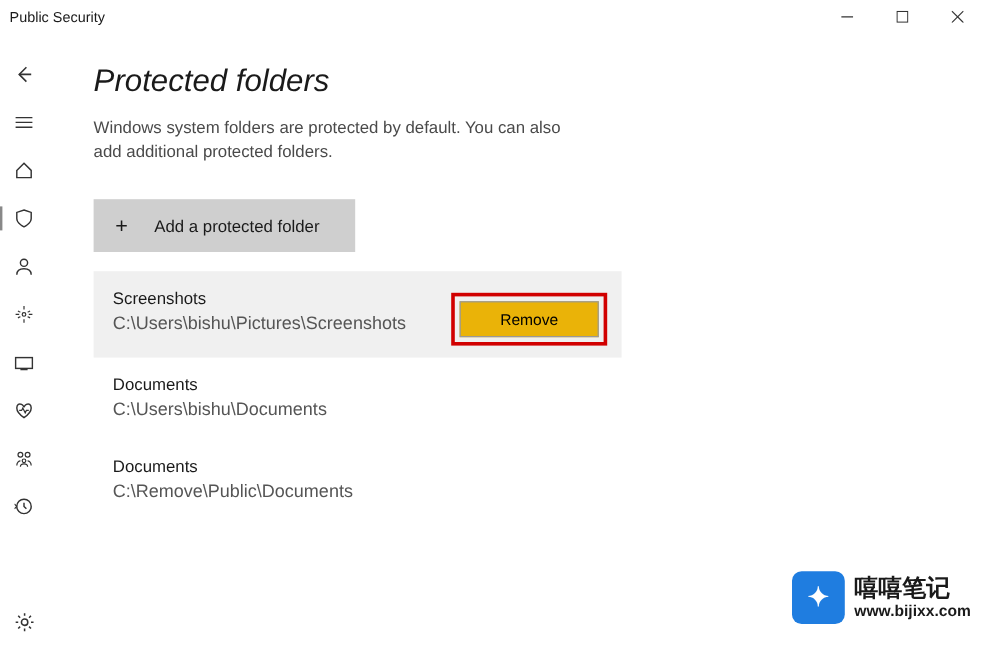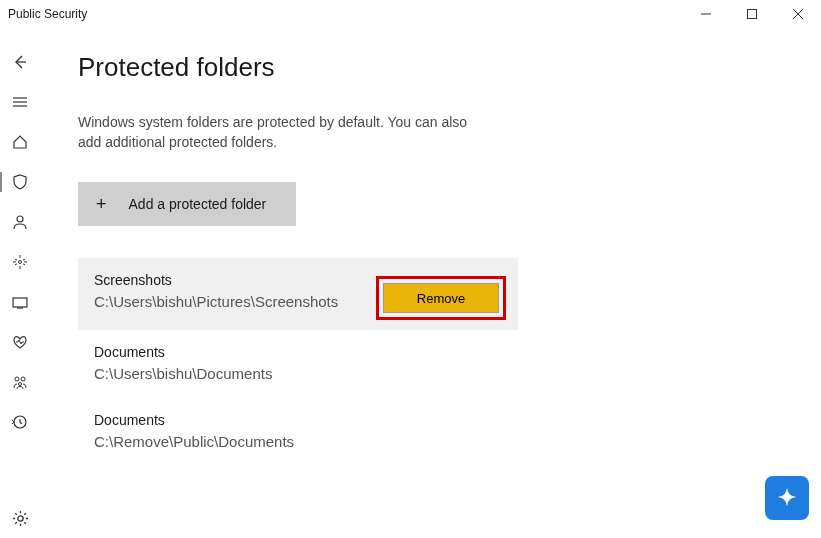--- a/index.html
+++ b/index.html
@@ -62,21 +62,22 @@
       background: #888;
     }
     .side-spacer { flex: 1; }
     .content {
       flex: 1;
       padding: 24px 0 0 38px;
     }
     .page-title {
       font-size: 26px;
       font-weight: 400;
-      margin-bottom: 30px;
+      margin-bottom: 14px;
+      font-style: italic;
     }
     .page-desc {
       font-size: 14px;
       color: #4a4a4a;
       max-width: 400px;
       line-height: 1.4;
       margin-bottom: 30px;
     }
     .add-btn {
       background: #cfcfcf;
@@ -89,21 +90,21 @@
       font-size: 14px;
       color: #1a1a1a;
       cursor: pointer;
       font-family: inherit;
     }
     .plus-icon {
       font-size: 18px;
       font-weight: 300;
     }
     .folders {
-      margin-top: 32px;
+      margin-top: 16px;
       width: 440px;
     }
     .folder-item {
       padding: 14px 16px 16px 16px;
       position: relative;
     }
     .folder-item.expanded {
       background: #f0f0f0;
       padding-bottom: 20px;
     }
@@ -280,13 +281,17 @@
       <div class="folder-item">
         <div class="folder-name">Documents</div>
         <div class="folder-path">C:\Remove\Public\Documents</div>
       </div>
     </div>
   </div>
 </div>
 
 <div class="watermark">
   <div class="wm-logo">✦</div>
+  <div class="wm-text">
+    <div class="wm-title">嘻嘻笔记</div>
+    <div class="wm-url">www.bijixx.com</div>
+  </div>
 </div>
 
 </body></html>

